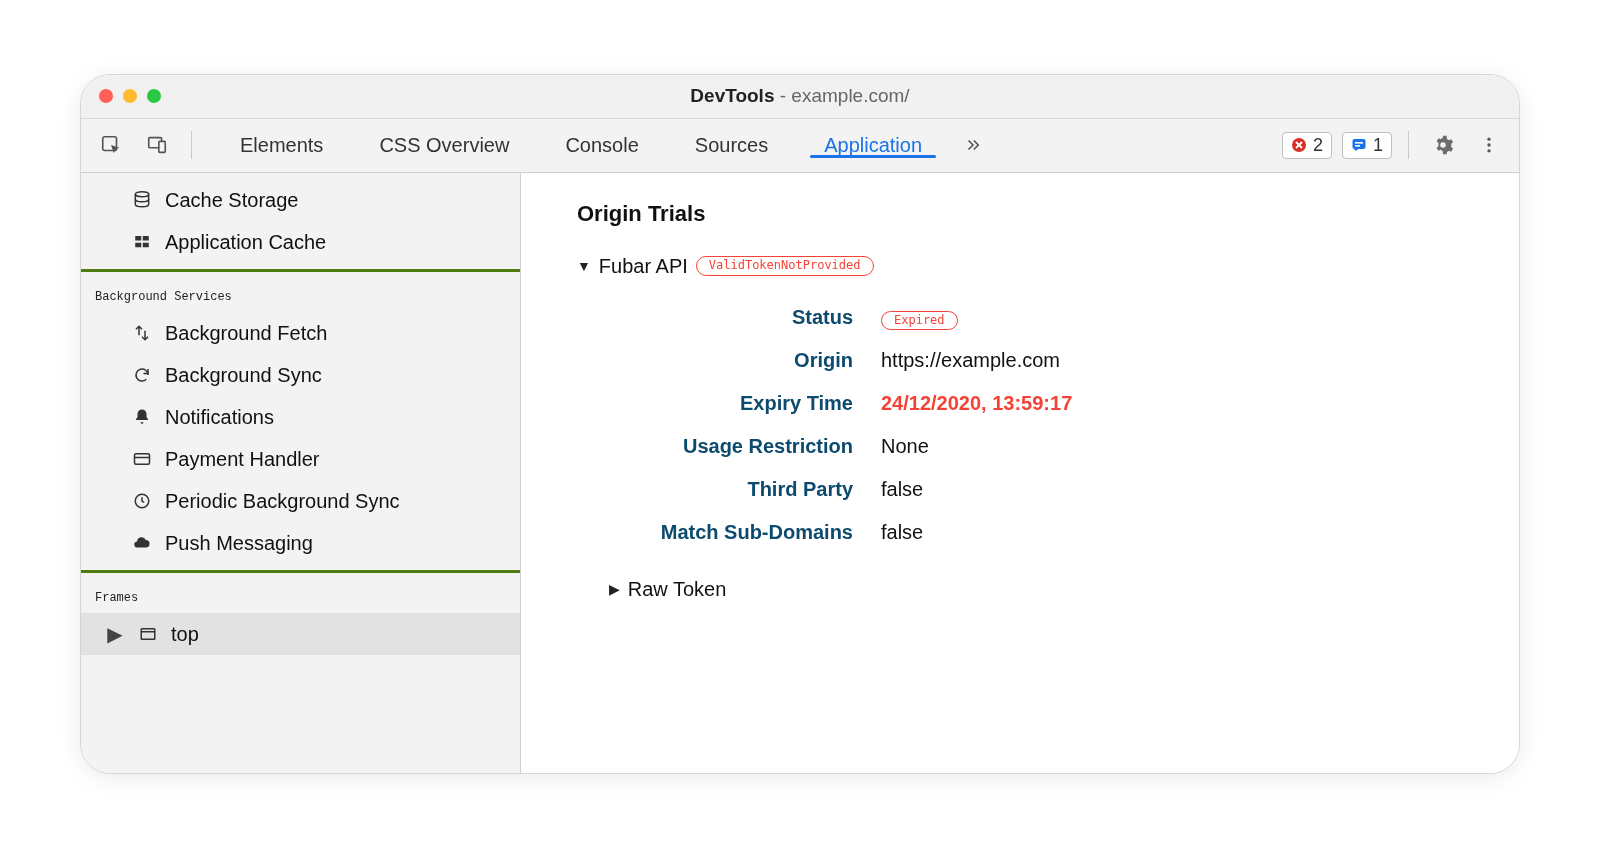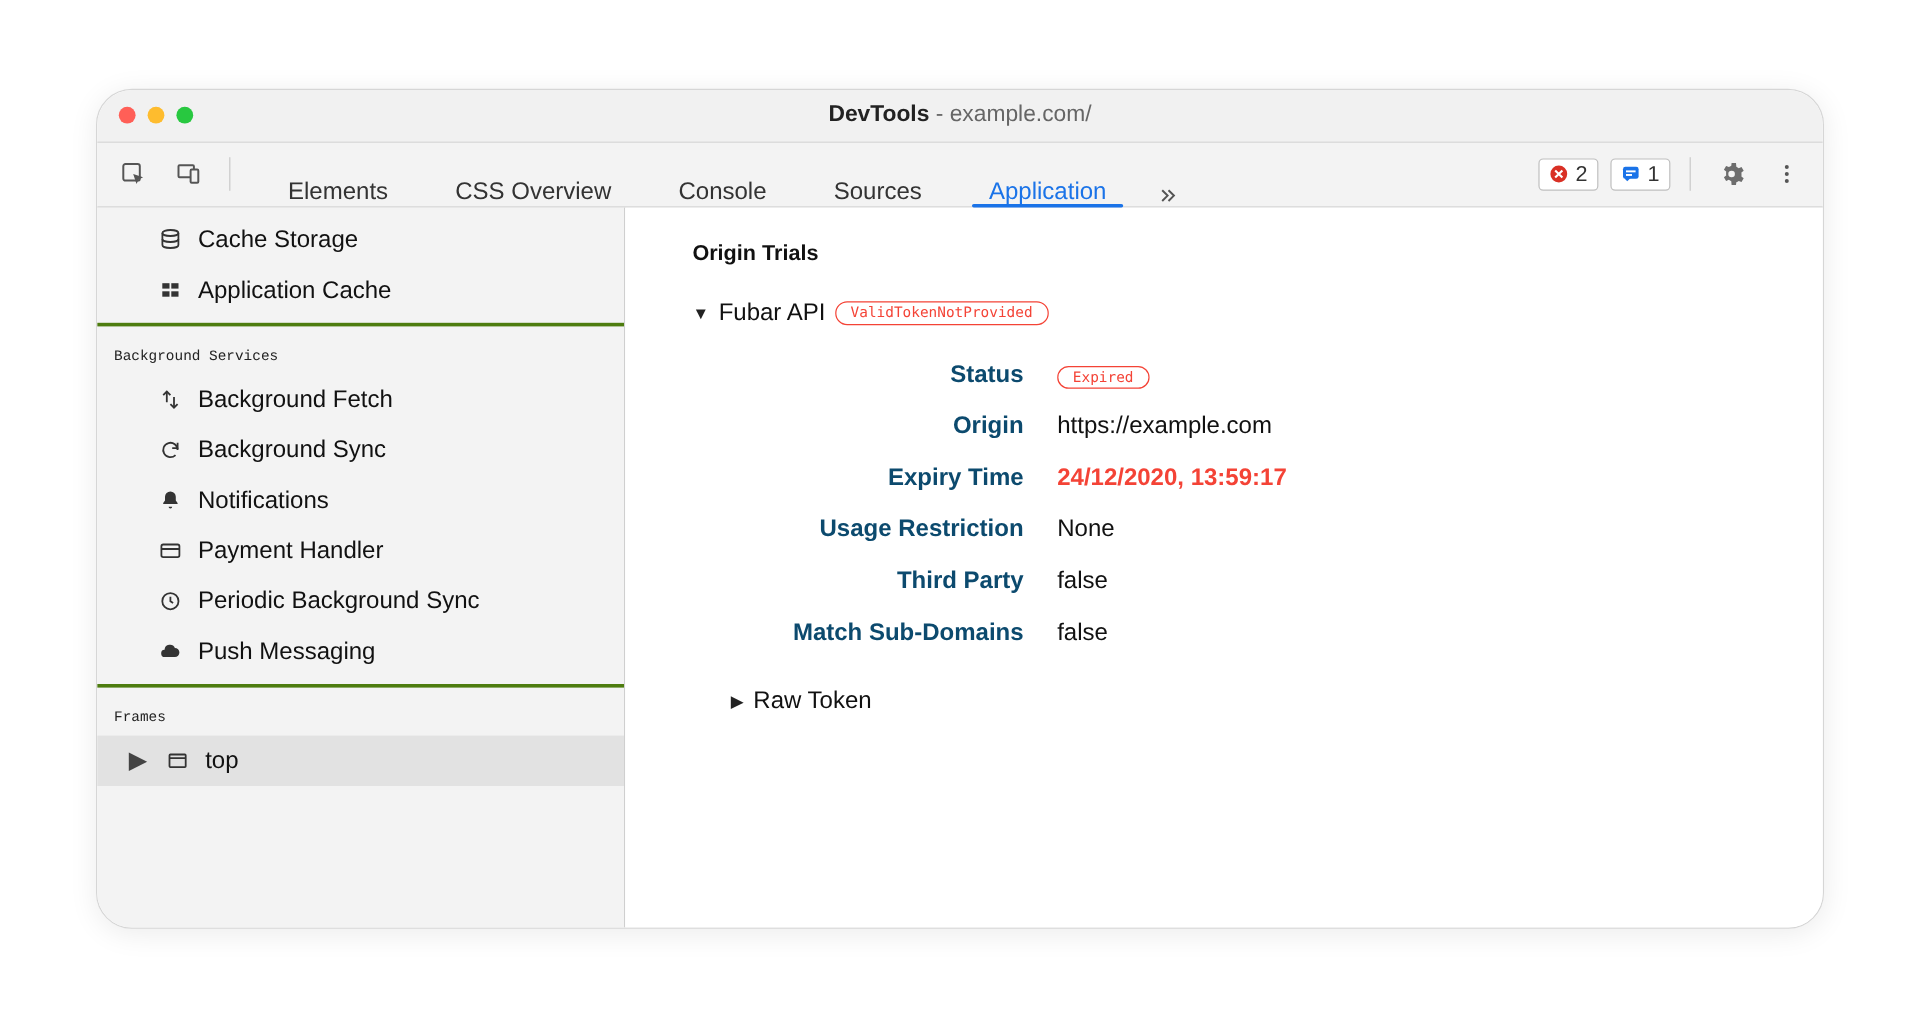--- a/index.html
+++ b/index.html
@@ -51,21 +51,21 @@
     gap: 8px;
   }
   .ts-left { display: flex; align-items: center; gap: 10px; }
   .icon-btn {
     width: 36px; height: 36px;
     display: flex; align-items: center; justify-content: center;
     border-radius: 4px;
   }
   .vdiv { width: 1px; height: 28px; background: #c9c9c9; margin: 0 6px; }
 
-  .tabs { display: flex; align-items: flex-end; height: 100%; gap: 8px; margin-left: 10px; }
+  .tabs { display: flex; align-items: center; height: 100%; gap: 8px; margin-left: 10px; }
   .tab {
     display: flex; align-items: center;
     padding: 0 24px;
     font-size: 20px; color: #333;
     position: relative;
     cursor: default;
   }
   .tab.active { color: #1a73e8; }
   .tab.active::after {
     content: ""; position: absolute; left: 10px; right: 10px; bottom: -1px;
@@ -118,21 +118,21 @@
 
   
   .main {
     flex: 1 1 auto;
     background: #fff;
     padding: 28px 30px 20px 56px;
     font-size: 20px; color: #111;
     overflow: auto;
   }
   .main h2 {
-    font-size: 18px; font-weight: 700; margin-bottom: 28px;
+    font-size: 22px; font-weight: 700; margin-bottom: 28px;
   }
   .trial-header {
     display: flex; align-items: center; gap: 8px;
     margin-bottom: 18px;
     font-size: 20px;
   }
   .tri { font-size: 14px; color: #222; }
   .pill {
     border: 1.5px solid #f44336;
     color: #f44336;

